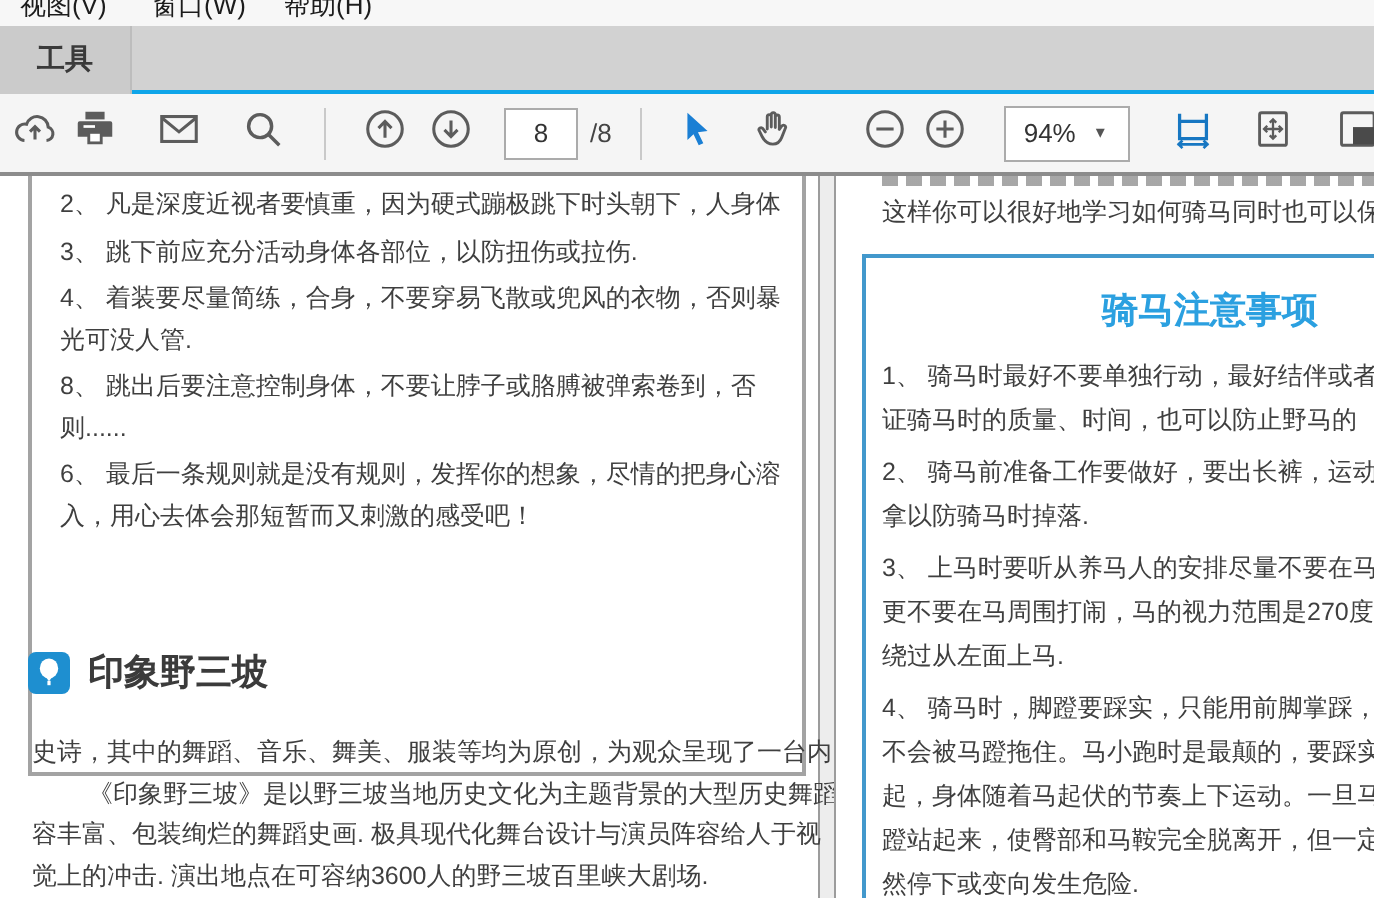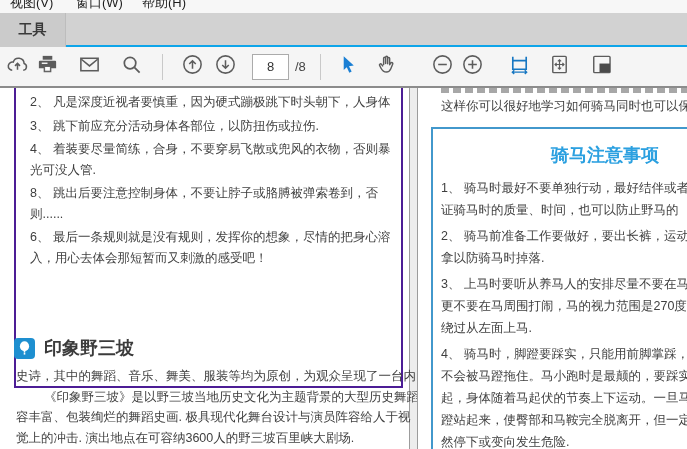--- a/index.html
+++ b/index.html
@@ -44,22 +44,22 @@
     background:#ededed; overflow:hidden; }
   .page { position:absolute; top:0; background:#fff; height:361px; }
   .page-left  { left:0; width:410px; border-right:1px solid #9c9c9c; }
   .page-right { left:417px; width:270px; border-left:1px solid #9c9c9c; }
 
   .doc-ln { white-space:nowrap; font-size:12.5px; line-height:20.5px; color:#3f3f3f; }
   .gap { margin-top:3px; }
 
   
   .bluebox-l { position:absolute; left:14px; top:-14px; width:389px; height:314px;
-    border:2px solid #4c1d95; padding:16px 0 0 14px; overflow:hidden; }
-  .section-head { position:absolute; left:14px; top:236px; display:flex; align-items:center;margin-top:12px; }
+    border:2px solid #a3a3a3; padding:16px 0 0 14px; overflow:hidden; }
+  .section-head { position:absolute; left:14px; top:236px; display:flex; align-items:center; }
   .sec-icon { width:21px; height:21px; background:#1e8fd0; border-radius:4px;
     display:flex; align-items:center; justify-content:center; }
   .sec-icon svg { width:13px; height:15px; }
   .sec-title { margin-left:9px; font-size:18px; font-weight:bold; color:#3b3b3b; }
   .para1 { position:absolute; left:16px; top:278px; }
   .indent { text-indent:28px; }
 
   
   .clipped-frag { position:absolute; left:23px; top:0px; width:248px; height:5px;
     background:repeating-linear-gradient(90deg,#8a8a8a 0 8px,transparent 8px 12px);
@@ -170,20 +170,24 @@
         </svg>
       </span>
     </div>
     <div class="tbtn">
       <span>
         <svg viewBox="0 0 24 24" width="23" height="23" fill="none" stroke="#5c5c5c" stroke-width="1.6">
           <circle cx="12" cy="12" r="9"></circle>
             <path d="M7.5 12h9M12 7.5v9"></path>
         </svg>
       </span>
+    </div>
+    <div class="zoombox" style="margin-left:14px">
+      <span class="zval">94%</span>
+      <span class="caret">▾</span>
     </div>
     <div class="tbtn" style="margin-left:17px">
       <span>
         <svg viewBox="0 0 24 24" width="23" height="23" fill="none" stroke="#1777c2" stroke-width="1.7">
           <path d="M5 4v4M19 4v4M5 8h14v9H5z"></path>
           <path d="M4 20h16M6.5 18 4.5 20l2 2M17.5 18l2 2-2 2" stroke-width="1.4"></path>
         </svg>
       </span>
     </div>
     <div class="tbtn" style="margin-left:10px">

